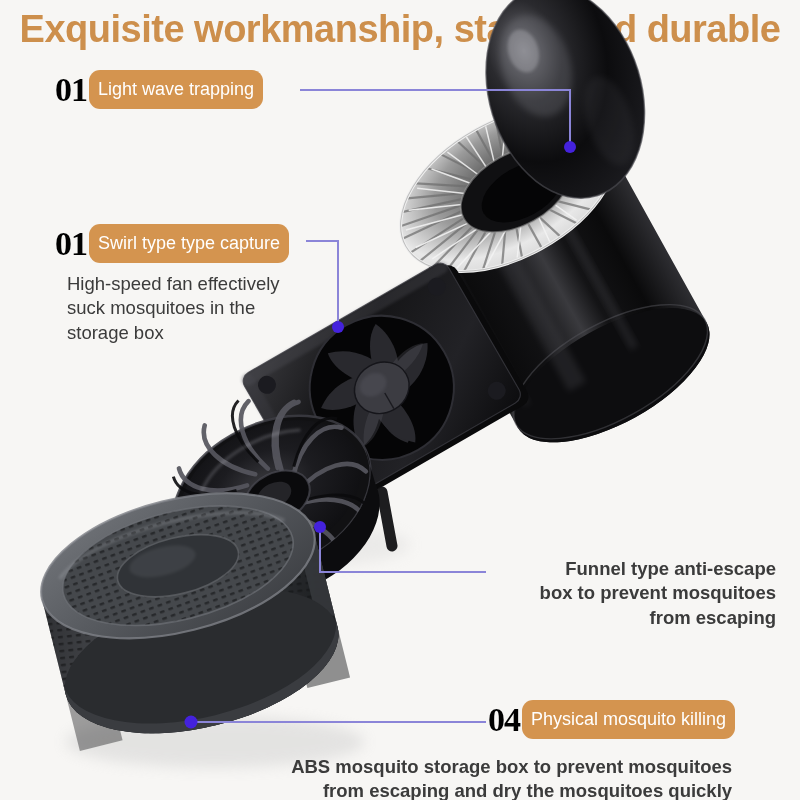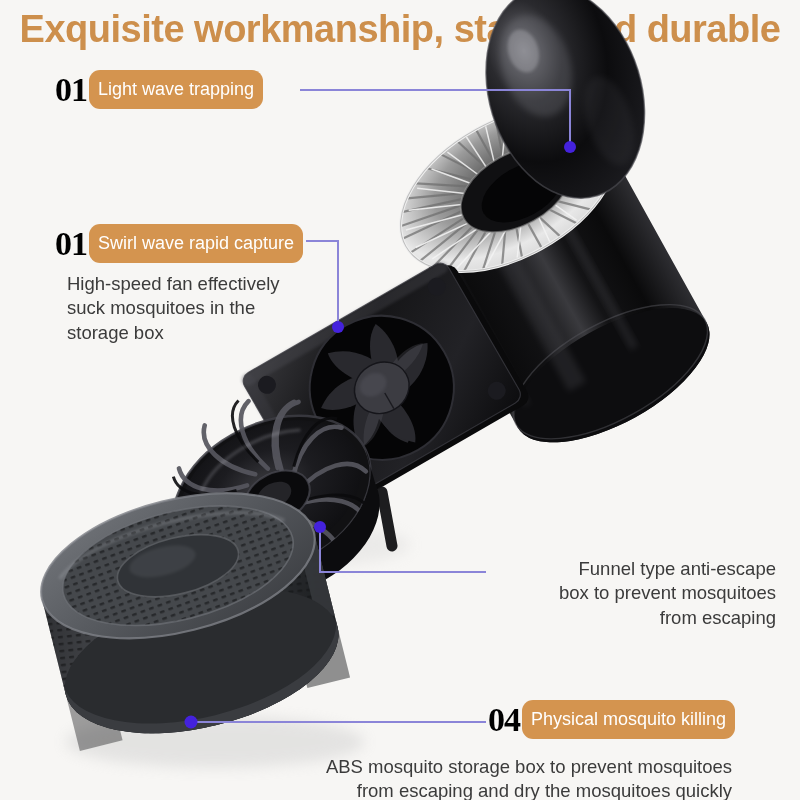--- a/index.html
+++ b/index.html
@@ -50,21 +50,21 @@
     text-align:center;
   }
   .desc {
     font-size:18.5px;
     color:#3b3b3b;
     line-height:1.32;
     margin-top:9px;
     white-space:pre-line;
     font-family:"Liberation Sans", sans-serif;
   }
-  .desc.right { text-align:right; }
+  .desc.right { text-align:right;font-weight:bold; }
 
   
   #c01 { left:55px; top:70px; }
   #c01 .desc { margin-left:4px; }
   #c02 { left:55px; top:224px; }
   #c02 .desc { margin-left:12px; }
   #c03 { left:488px; top:548px; }
   #c03 .pill { max-width:278px; overflow:hidden; }
   #c03 .desc { width:300px; margin-left:-12px; }
   #c04 { left:488px; top:700px; }
@@ -407,21 +407,21 @@
   <div class="callout" id="c01">
     <div class="badge-row">
       <span class="num">01</span>
       <span class="pill">Light wave trapping</span>
     </div>
   </div>
 
   <div class="callout" id="c02">
     <div class="badge-row">
       <span class="num">01</span>
-      <span class="pill">Swirl wave rapid capture</span>
+      <span class="pill">Swirl type type capture</span>
     </div>
     <div class="desc">High-speed fan effectively
 suck mosquitoes in the
 storage box</div>
   </div>
 
   <div class="callout" id="c03">
     <div class="desc right">Funnel type anti-escape
 box to prevent mosquitoes
 from escaping</div>

